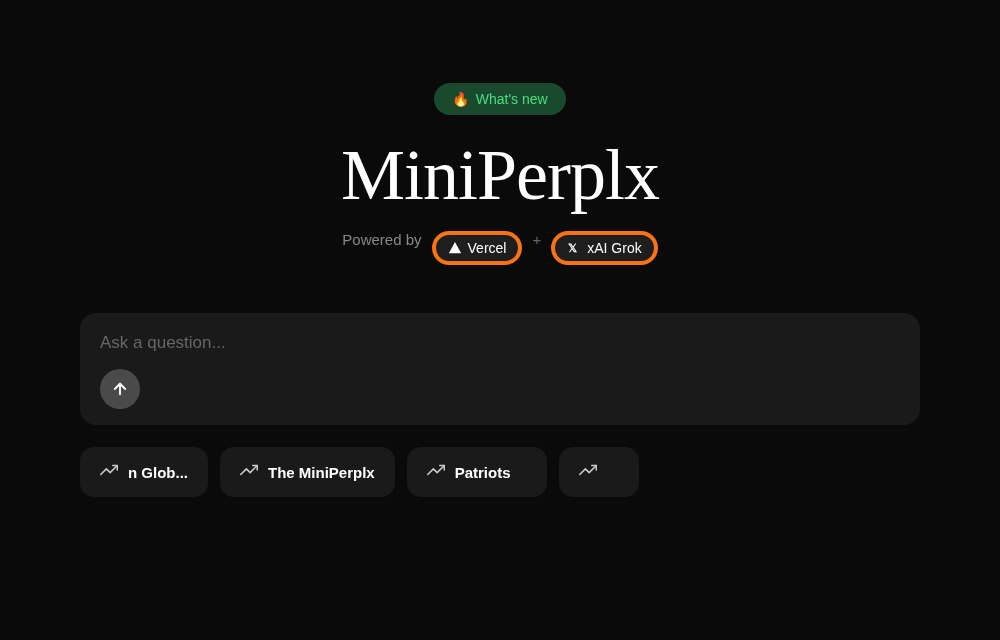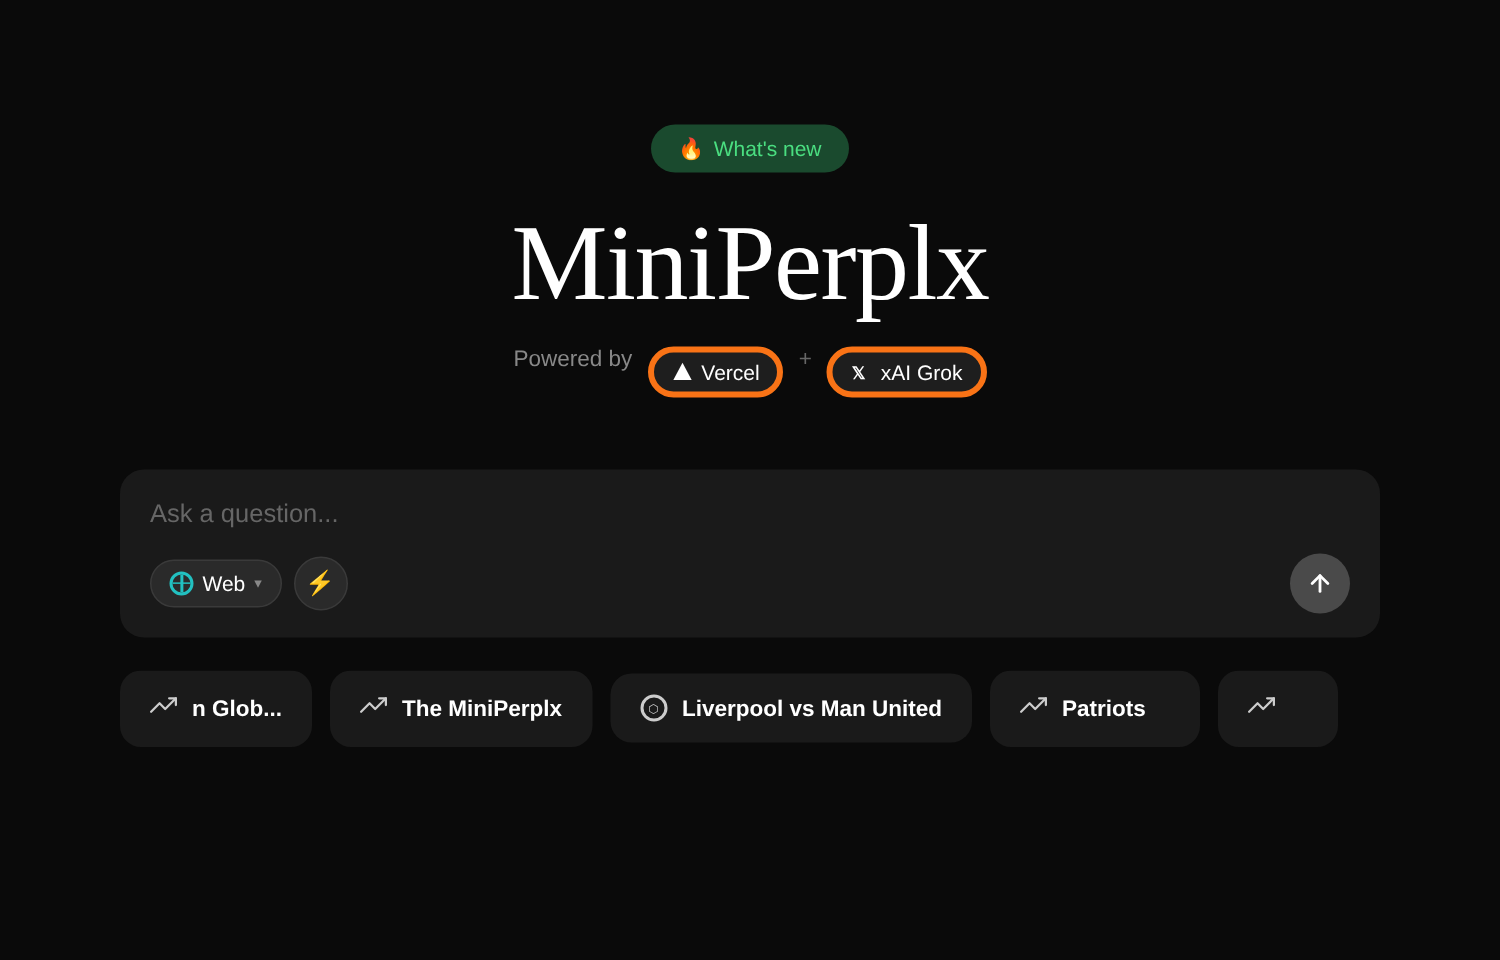--- a/index.html
+++ b/index.html
@@ -296,30 +296,20 @@
       <svg viewBox="0 0 16 16" fill="white" width="14" height="14">
         <text x="1" y="13" font-size="13" font-weight="bold" fill="white" font-family="Arial">𝕏</text>
       </svg>
       <span>xAI Grok</span>
     </div>
   </div>
 
   <div class="search-box">
     <input class="search-input" type="text" placeholder="Ask a question..." style="">
     <div class="search-footer">
-      <div class="search-controls-left">
-        <div class="web-dropdown">
-          <div class="globe-icon"></div>
-          <span>Web</span>
-          <span class="chevron">▾</span>
-        </div>
-        <div class="bolt-btn">
-          <span>⚡</span>
-        </div>
-      </div>
       <button class="submit-btn">
         <svg width="18" height="18" viewBox="0 0 24 24" fill="none" stroke="white" stroke-width="2.5" stroke-linecap="round" stroke-linejoin="round">
           <line x1="12" y1="19" x2="12" y2="5"></line>
           <polyline points="5 12 12 5 19 12"></polyline>
         </svg>
       </button>
     </div>
   </div>
 
   <div class="trending-section">
@@ -337,24 +327,20 @@
     <div class="trending-card">
       <span class="trend-up-icon">
         <svg width="18" height="18" viewBox="0 0 24 24" fill="none" stroke="#cccccc" stroke-width="2" stroke-linecap="round" stroke-linejoin="round">
           <polyline points="23 6 13.5 15.5 8.5 10.5 1 18"></polyline>
           <polyline points="17 6 23 6 23 12"></polyline>
         </svg>
       </span>
       <span class="card-label">The MiniPerplx</span>
     </div>
 
-    <div class="trending-card">
-      <div class="soccer-icon"></div>
-      <span class="card-label">Liverpool vs Man United</span>
-    </div>
 
     <div class="trending-card">
       <span class="trend-up-icon">
         <svg width="18" height="18" viewBox="0 0 24 24" fill="none" stroke="#cccccc" stroke-width="2" stroke-linecap="round" stroke-linejoin="round">
           <polyline points="23 6 13.5 15.5 8.5 10.5 1 18"></polyline>
           <polyline points="17 6 23 6 23 12"></polyline>
         </svg>
       </span>
       <span class="card-label">Patriots</span>
     </div>

